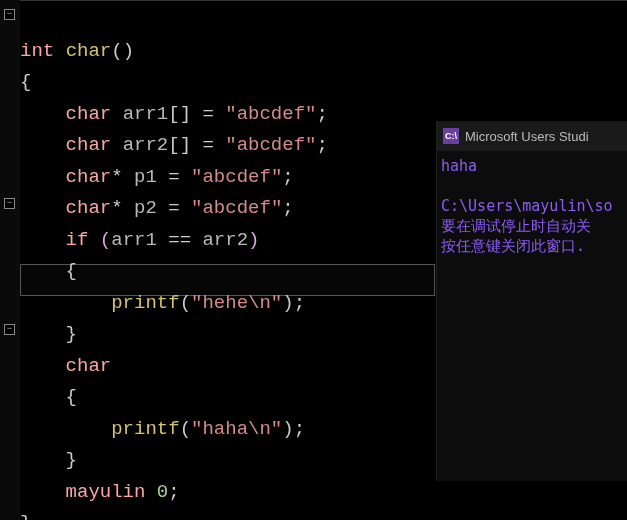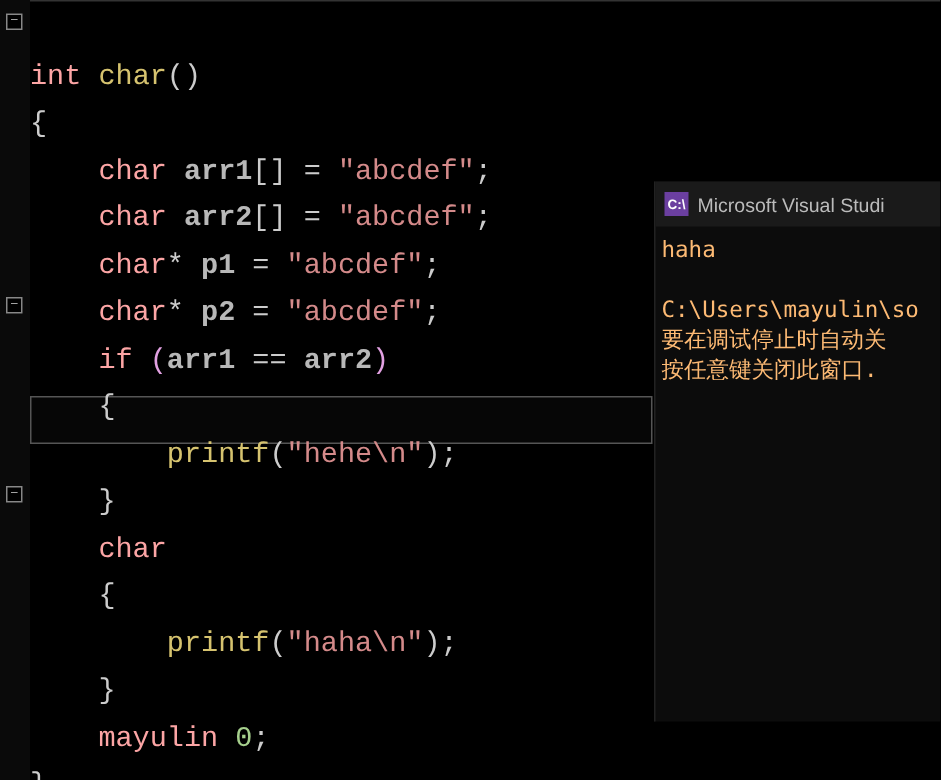--- a/index.html
+++ b/index.html
@@ -42,21 +42,21 @@
   .code {
     position: absolute;
     left: 20px;
     top: 4px;
     white-space: pre;
     line-height: 31.5px;
     color: #ccc;
   }
   .kw { color: #fca5a5; }          
   .fn { color: #d6c36f; }          
-  .var{ color: #b8b8b8; font-weight: bold; }          
+  .var{ color: #b8b8b8; }          
   .num{ color: #a6d08d; }          
   .str{ color: #d48a8a; }          
   .punc{ color: #ccc; }
   .brkt{ color: #ccc; }
   .paren-m { color: #e2a1e2; }     
   .op  { color: #ccc; }
   .star{ color: #ccc; }
   .highlight-line {
     position: absolute;
     left: 20px;
@@ -94,21 +94,21 @@
     background: #6b3fa0;
     color: #fff;
     font-size: 9px;
     line-height: 16px;
     text-align: center;
     font-weight: bold;
     flex-shrink: 0;
   }
   .console-body {
     padding: 5px 4px 4px 4px;
-    color: #fdba74;
+    color: #8b5cf6;
     font-family: Consolas, 'NSimSun', monospace;
     font-size: 15px;
     line-height: 20px;
     white-space: pre;
     overflow: hidden;
   }
   .edge-top { position:absolute; left:0; top:0; width:627px; height:1px; background:#333; }
   .edge-left{ position:absolute; left:0; top:0; width:1px; height:520px; background:#333; }
 </style>
 </head>
@@ -141,20 +141,20 @@
 <span><span class="punc">    {</span></span>
 <span>        <span class="fn">printf</span><span class="punc">(</span><span class="str">"haha\n"</span><span class="punc">)</span><span class="punc">;</span></span>
 <span><span class="punc">    }</span></span>
 <span>    <span class="kw">mayulin</span><span> </span><span class="num">0</span><span class="punc">;</span></span>
 <span><span class="punc">}</span></span></div>
 </div>
 
 <div class="console-window">
   <div class="console-title">
     <div class="console-icon">C:\</div>
-    <span>Microsoft Visual Studi</span>
+    <span>Microsoft Users Studi</span>
   </div>
   <div class="console-body"><span>haha</span>
 
 <span>C:\Users\mayulin\so</span>
 <span>要在调试停止时自动关</span>
 <span>按任意键关闭此窗口.</span></div>
 </div>
 
 </body></html>

